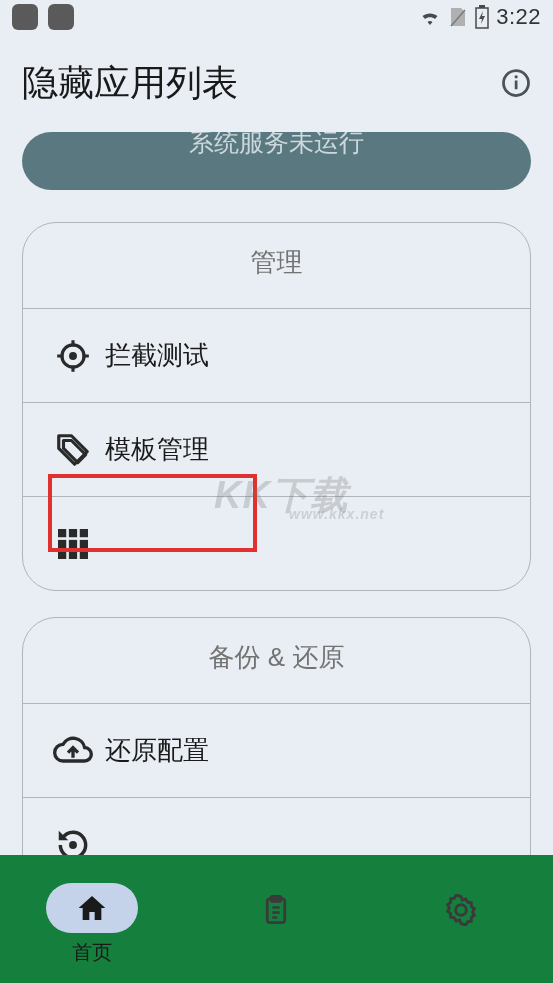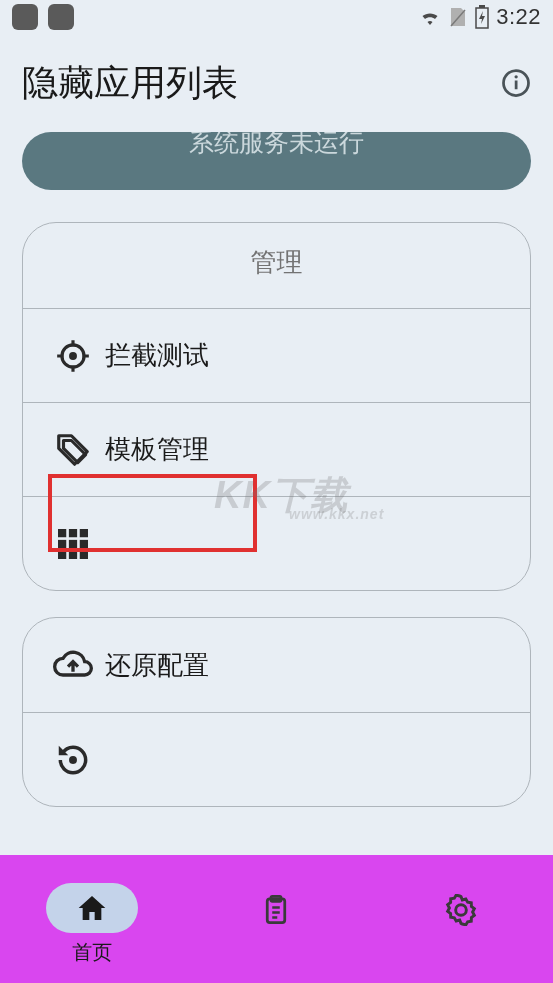--- a/index.html
+++ b/index.html
@@ -116,21 +116,21 @@
   font-style: italic;
   letter-spacing: 1px;
 }
 .wm1 { left: 214px; top: 470px; font-size: 38px; text-align: center; }
 .wm2 { left: 262px; top: 506px; font-size: 14px; color: rgba(120,120,120,0.25); margin-left: 27px;}
 
 .bottom-nav {
   position: absolute;
   bottom: 0; left: 0; right: 0;
   height: 128px;
-  background: #d946ef;
+  background: #15803d;
   display: flex;
   align-items: center;
   justify-content: space-around;
   padding-top: 10px;
 }
 .nav-item {
   display: flex;
   flex-direction: column;
   align-items: center;
   gap: 6px;
@@ -221,20 +221,21 @@
             <rect x="16.5" y="9.25" width="5.5" height="5.5" fill="#2a2a2a"></rect>
             <rect x="2" y="16.5" width="5.5" height="5.5" fill="#2a2a2a"></rect>
             <rect x="9.25" y="16.5" width="5.5" height="5.5" fill="#2a2a2a"></rect>
             <rect x="16.5" y="16.5" width="5.5" height="5.5" fill="#2a2a2a"></rect>
           </svg>
       </div>
     </div>
   </div>
 
   <div class="card">
+    <div class="card-header">备份 &amp; 还原</div>
     <div class="row">
       <div class="row-icon">
         <svg width="40" height="40" viewBox="0 0 24 24">
             <path fill="none" stroke="#2a2a2a" stroke-width="2" d="M6 18a5 5 0 010-10 7 7 0 0113 2 4 4 0 010 8H6z"></path>
             <path fill="none" stroke="#2a2a2a" stroke-width="2" d="M12 16v-6m-3 3l3-3 3 3"></path>
           </svg>
       </div>
       <span class="row-label">还原配置</span>
     </div>
     <div class="row" style="border-bottom:none;">

